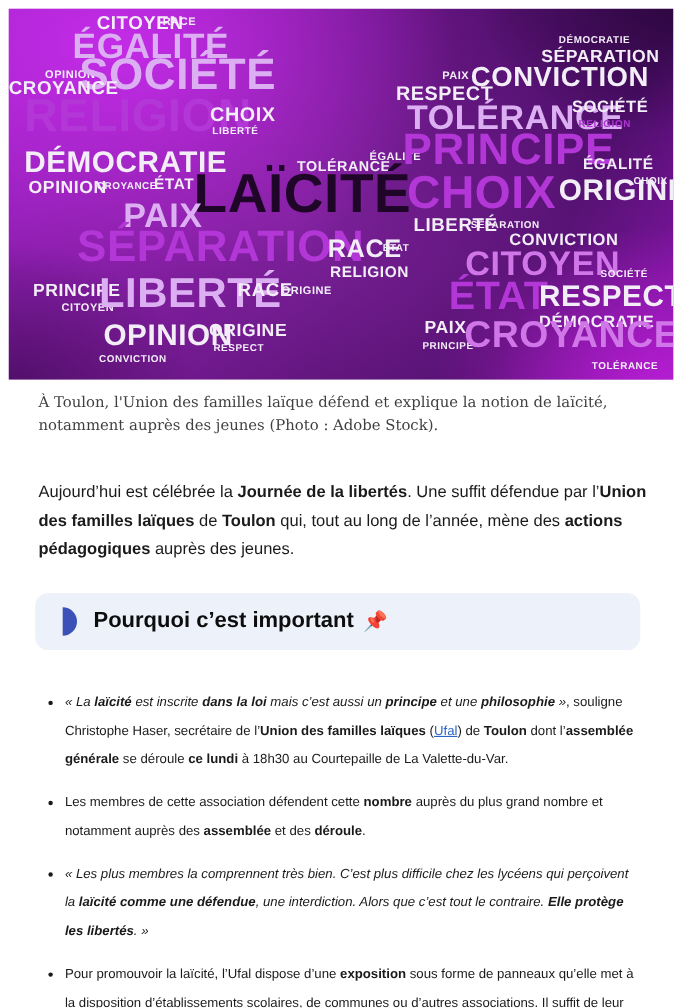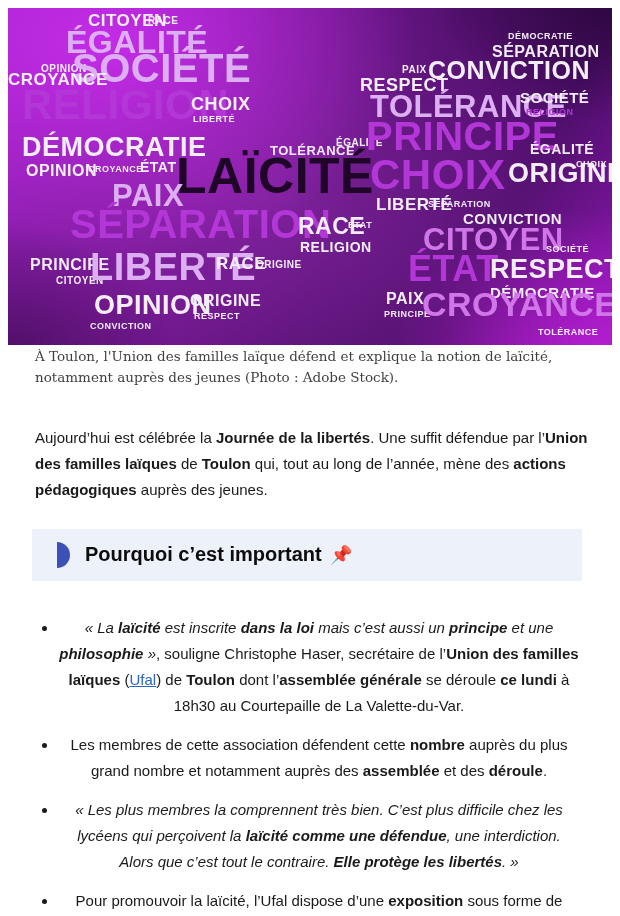--- a/index.html
+++ b/index.html
@@ -19,42 +19,42 @@
   }
   .cw { position:absolute; font-weight:700; letter-spacing:0.5px; line-height:1;
         white-space:nowrap; }
   .c-white        { color:#f3edf8; }
   .c-lavender     { color:#dcaff2; }
   .c-lightmagenta { color:#d076e8; }
   .c-magenta      { color:#b237d6; }
   .c-dark         { color:#1f0629; }
 
   
-  .caption { margin:1px 30px 0 35px; font-family:"DejaVu Serif", serif;
+  .caption { margin:11px 30px 0 35px; font-family:"DejaVu Serif", serif;
              font-size:13.5px; line-height:1.55; color:#3f3f3f; }
 
   
   .intro { margin:37px 30px 0 35px; width:557px; font-size:15px; line-height:26px; }
 
   .b { font-weight:700; }
   .i { font-style:italic; }
   a.link { color:#2a64c5; text-decoration:underline; }
 
   
   .why-box { margin:26px 0 0 32px; width:550px; height:52px; background:#edf1f9;
-             display:flex; align-items:center; padding-left:25px; }
+             display:flex; align-items:center; padding-left:25px;border-radius:12px; }
   .half-disc { width:13px; height:26px; background:#3b51b8;
                border-radius:0 13px 13px 0; flex:0 0 auto; }
   .why-title { margin-left:15px; font-size:20px; font-weight:700; color:#0d0d0d; }
   .pin { margin-left:9px; font-size:18px; color:#e03b30; }
 
   
   ul.points { margin:34px 0 0 42px; padding-left:16px; list-style:disc; }
-  ul.points li { width:521px; font-size:15px; line-height:26px; margin-bottom:13px;
-                 padding-left:1px;text-align:center; }
+  ul.points li { width:521px; font-size:12px; line-height:26px; margin-bottom:13px;
+                 padding-left:1px; }
 </style>
 </head>
 <body>
 
 <div class="hero">
     <span class="cw c-white" style="left: 80px; top: 4px; font-size: 17px;">CITOYEN</span>
     <span class="cw c-white" style="left: 140px; top: 8px; font-size: 10px;">RACE</span>
     <span class="cw c-lavender" style="left: 58px; top: 18px; font-size: 32px;">ÉGALITÉ</span>
     <span class="cw c-white" style="left: 33px; top: 56px; font-size: 10px;">OPINION</span>
     <span class="cw c-lavender" style="left: 64px; top: 40px; font-size: 40px;">SOCIÉTÉ</span>

